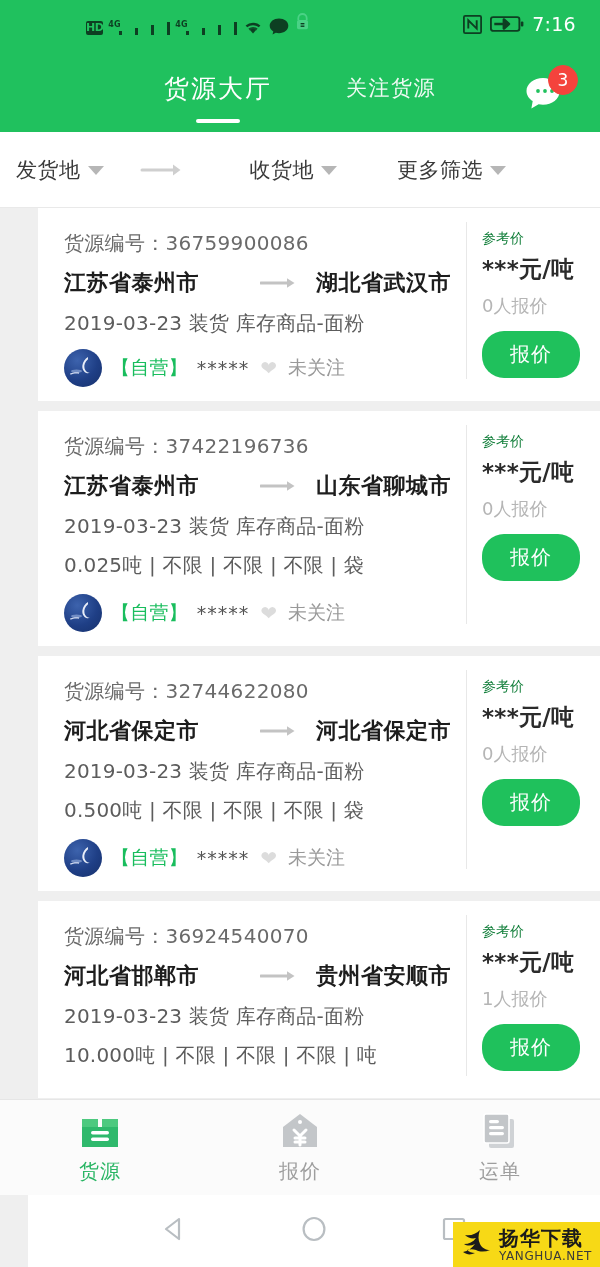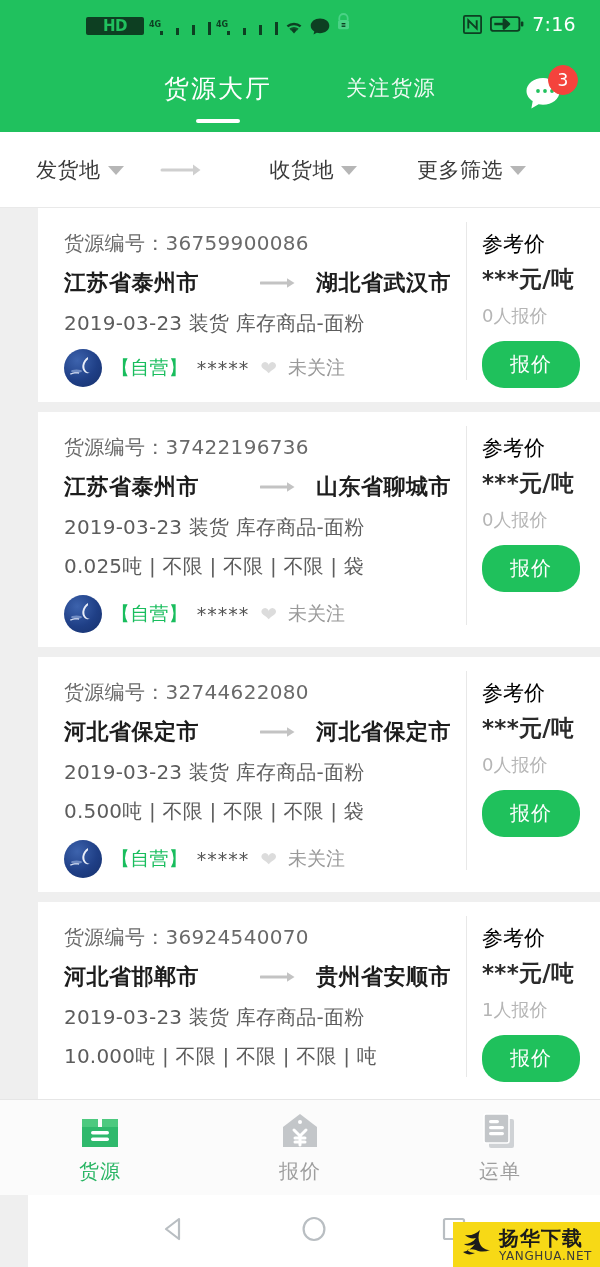--- a/index.html
+++ b/index.html
@@ -13,22 +13,22 @@
   .phone { width:600px; height:1267px; position:relative; display:flex; flex-direction:column; background:#efefef; }
 
   
   .statusbar {
     height:48px; background:#20c15e; flex:0 0 48px;
     display:flex; align-items:center; padding:0 16px; position:relative;
   }
   .sb-left { display:flex; align-items:flex-end; gap:5px; margin-left:70px; }
   .sb-right { position:absolute; right:24px; top:0; height:48px; display:flex; align-items:center; gap:8px; }
   .hd-badge {
-    background:#0d3f22; color:#20c15e; font-size:15px; font-weight:bold;
-    border-radius:2px; padding:1px 17px; line-height:1.1; letter-spacing:-.5px;
+    background:#0d3f22; color:#20c15e; font-size:11px; font-weight:bold;
+    border-radius:2px; padding:1px 0; line-height:1.1; letter-spacing:-.5px;
   }
   .sig { display:flex; align-items:flex-end; gap:13px; position:relative; padding-left:11px; }
   .sig .g { position:absolute; left:0; top:-1px; font-size:8px; color:#0d3f22; font-weight:bold; line-height:1; }
   .sig i { display:block; width:3px; background:#0d3f22; }
   .sig i:nth-child(2){height:4px;} .sig i:nth-child(3){height:7px;}
   .sig i:nth-child(4){height:10px;} .sig i:nth-child(5){height:13px;}
   .wifi svg, .nfc svg, .batt svg, .chatdot svg { display:block; }
   .clock { color:#ffffff; font-size:19px; letter-spacing:.3px; }
 
   
@@ -50,21 +50,21 @@
   }
 
   
   .filterbar {
     flex:0 0 76px; background:#ffffff; display:flex; align-items:center;
     border-bottom:1px solid #e9e9e9;
   }
   .filt {
     display:flex; align-items:center; gap:7px; color:#3a3a3a; font-size:21px; letter-spacing:.5px;
   }
-  .filt.f1 { margin-left:36px; }
+  .filt.f1 { margin-left:16px; }
   .filt.f2 { margin-left:64px; }
   .filt.f3 { margin-left:60px; }
   .caret { width:0; height:0; border-left:8px solid transparent; border-right:8px solid transparent;
            border-top:9px solid #b6b6b6; margin-top:2px; }
   .arrow-mid { margin-left:36px; color:#c8c8c8; display:flex; align-items:center; }
 
   
   .list { flex:1 1 auto; overflow:hidden; background:#efefef;padding-left:38px; }
   .card { background:#ffffff; display:flex; margin-bottom:10px; position:relative; }
   .card-left { flex:1 1 auto; padding:22px 0 14px 26px; }
@@ -84,21 +84,21 @@
   .row-spec { color:#5c5c5c; font-size:20px; letter-spacing:.2px; margin-bottom:15px; }
   .row-shop { display:flex; align-items:center; gap:9px; }
   .avatar {
     width:38px; height:38px; border-radius:50%; flex:0 0 38px; position:relative; overflow:hidden;
     background:radial-gradient(circle at 35% 30%, #3d63ad 0%, #1f3f86 55%, #16306b 100%);
   }
   .self-tag { color:#19bd5d; font-size:19px; letter-spacing:.2px; }
   .stars { color:#555; font-size:19px; letter-spacing:1px; }
   .heart { color:#dcdcdc; font-size:20px; line-height:1; margin:0 2px; }
   .follow { color:#999999; font-size:19px; }
-  .ref-label { color:#000000; font-size:21px; margin-bottom:6px; }
+  .ref-label { color:#15803d; font-size:14px; margin-bottom:6px; }
   .ref-price { color:#2b2b2b; font-size:23px; font-weight:bold; margin-bottom:9px; letter-spacing:.3px; }
   .ref-count { color:#b5b5b5; font-size:18px; margin-bottom:13px; }
   .quote-btn {
     background:#1fc15c; color:#ffffff; font-size:20px; border:none; border-radius:22px;
     padding:10px 28px; letter-spacing:1px; cursor:pointer;
   }
 
   
   .tabbar {
     flex:0 0 96px; background:#fbfbfb; border-top:1px solid #e6e6e6;

